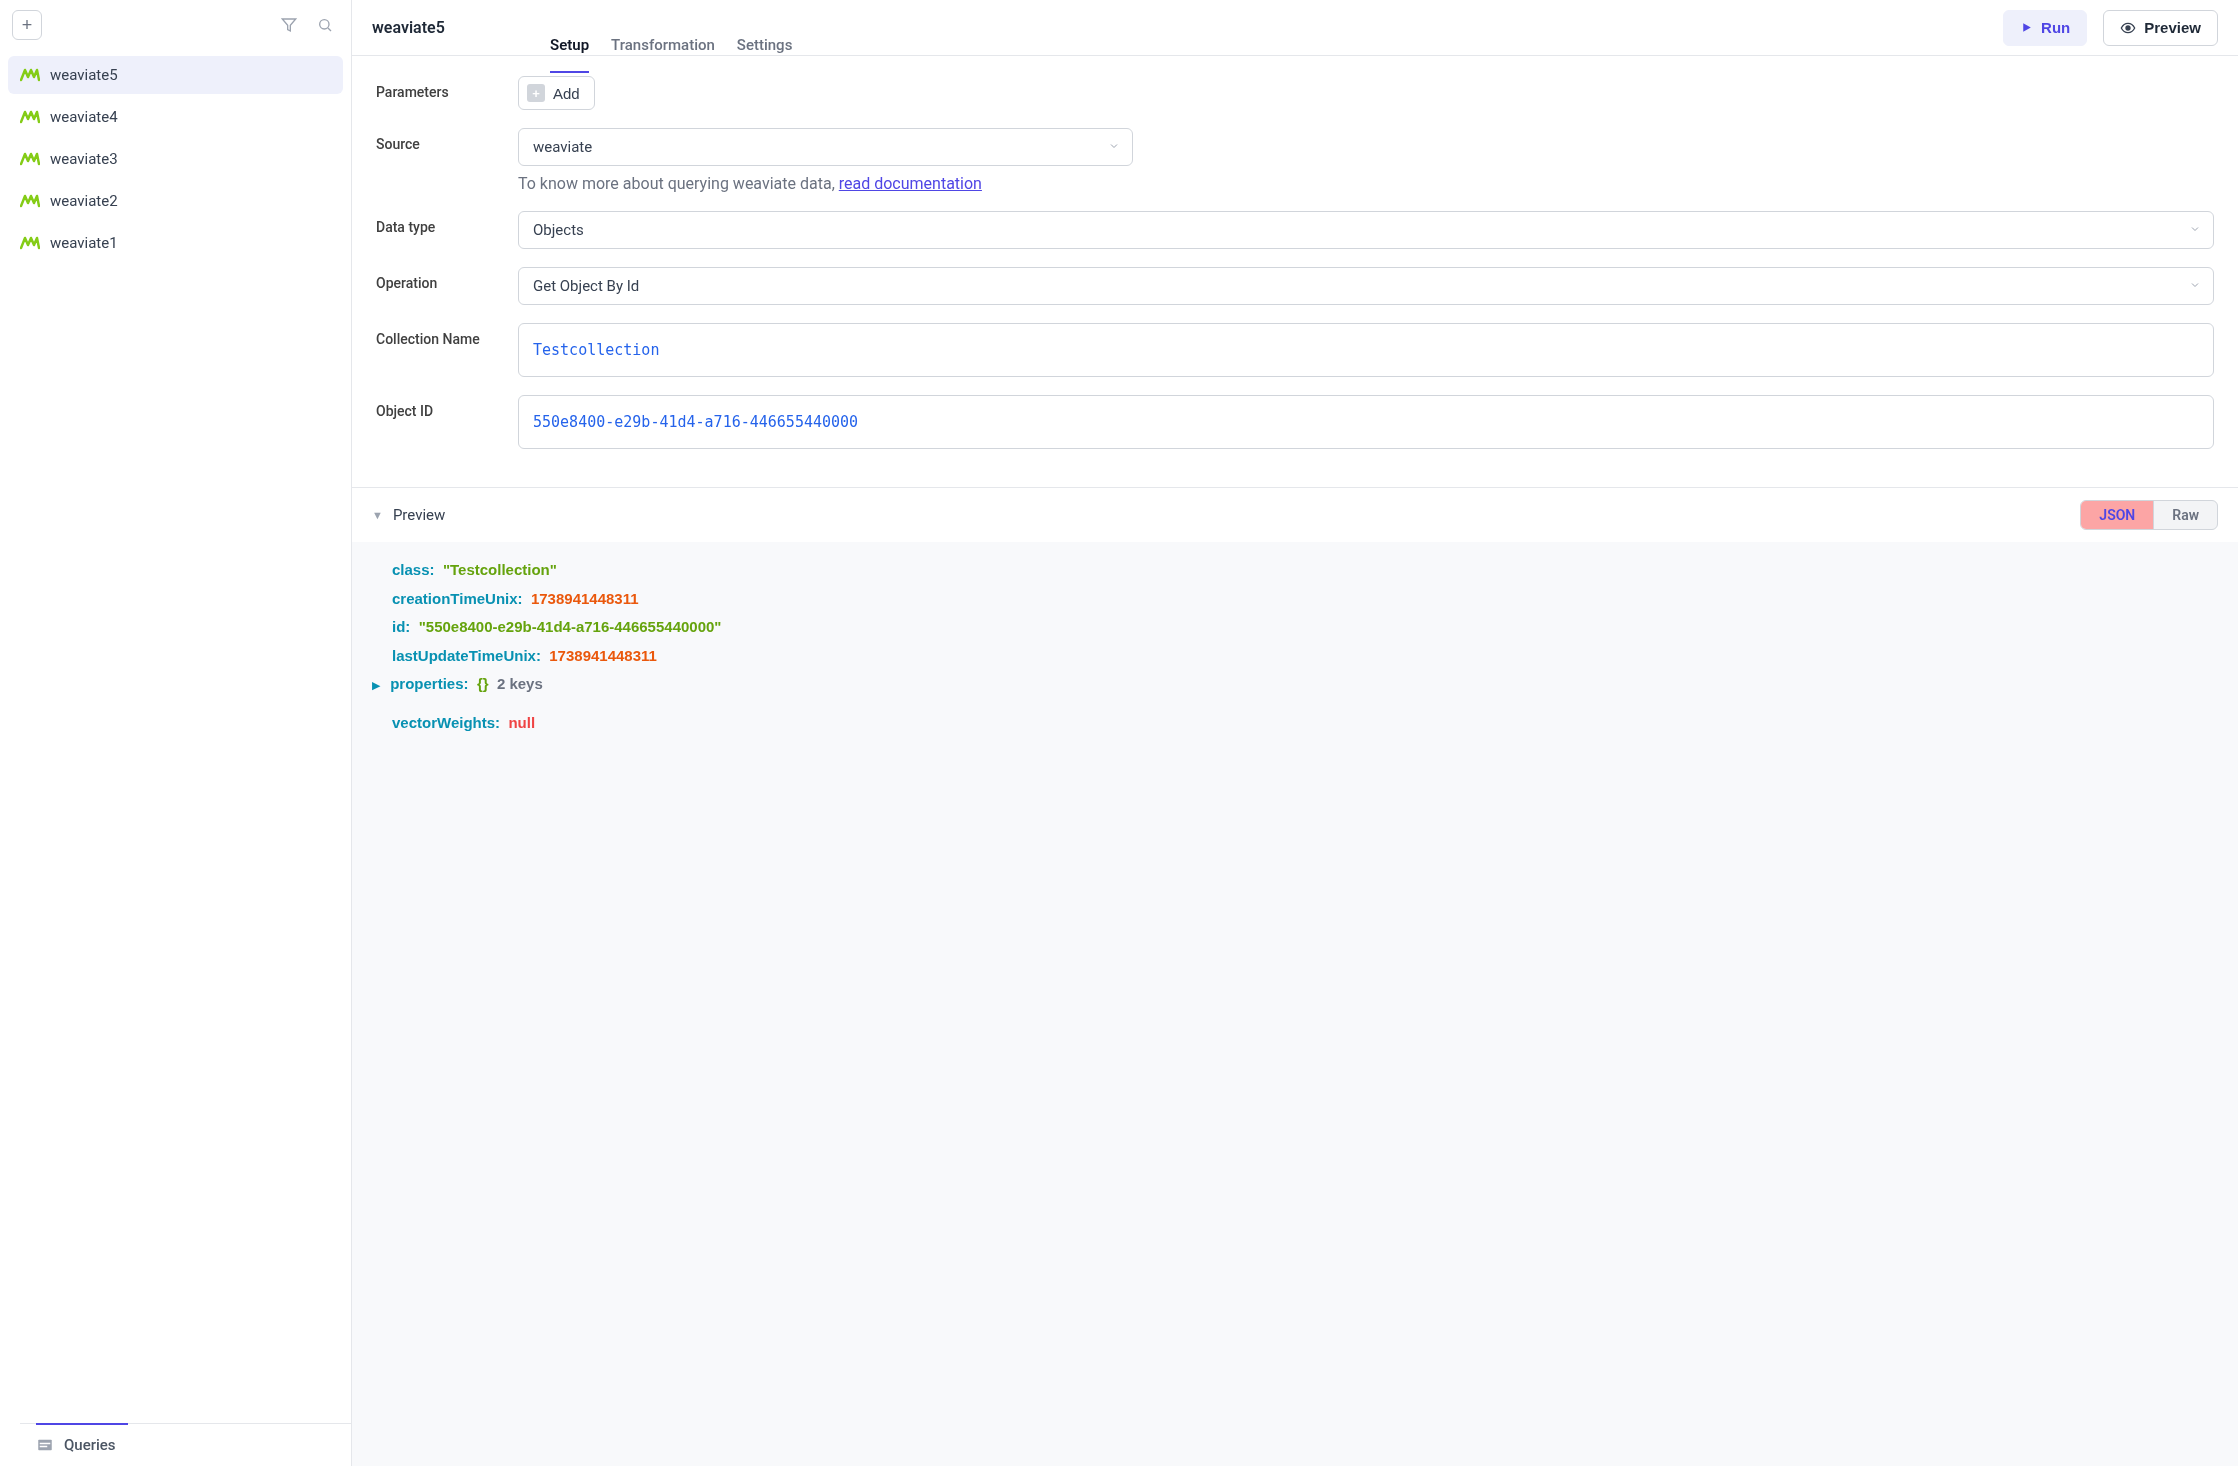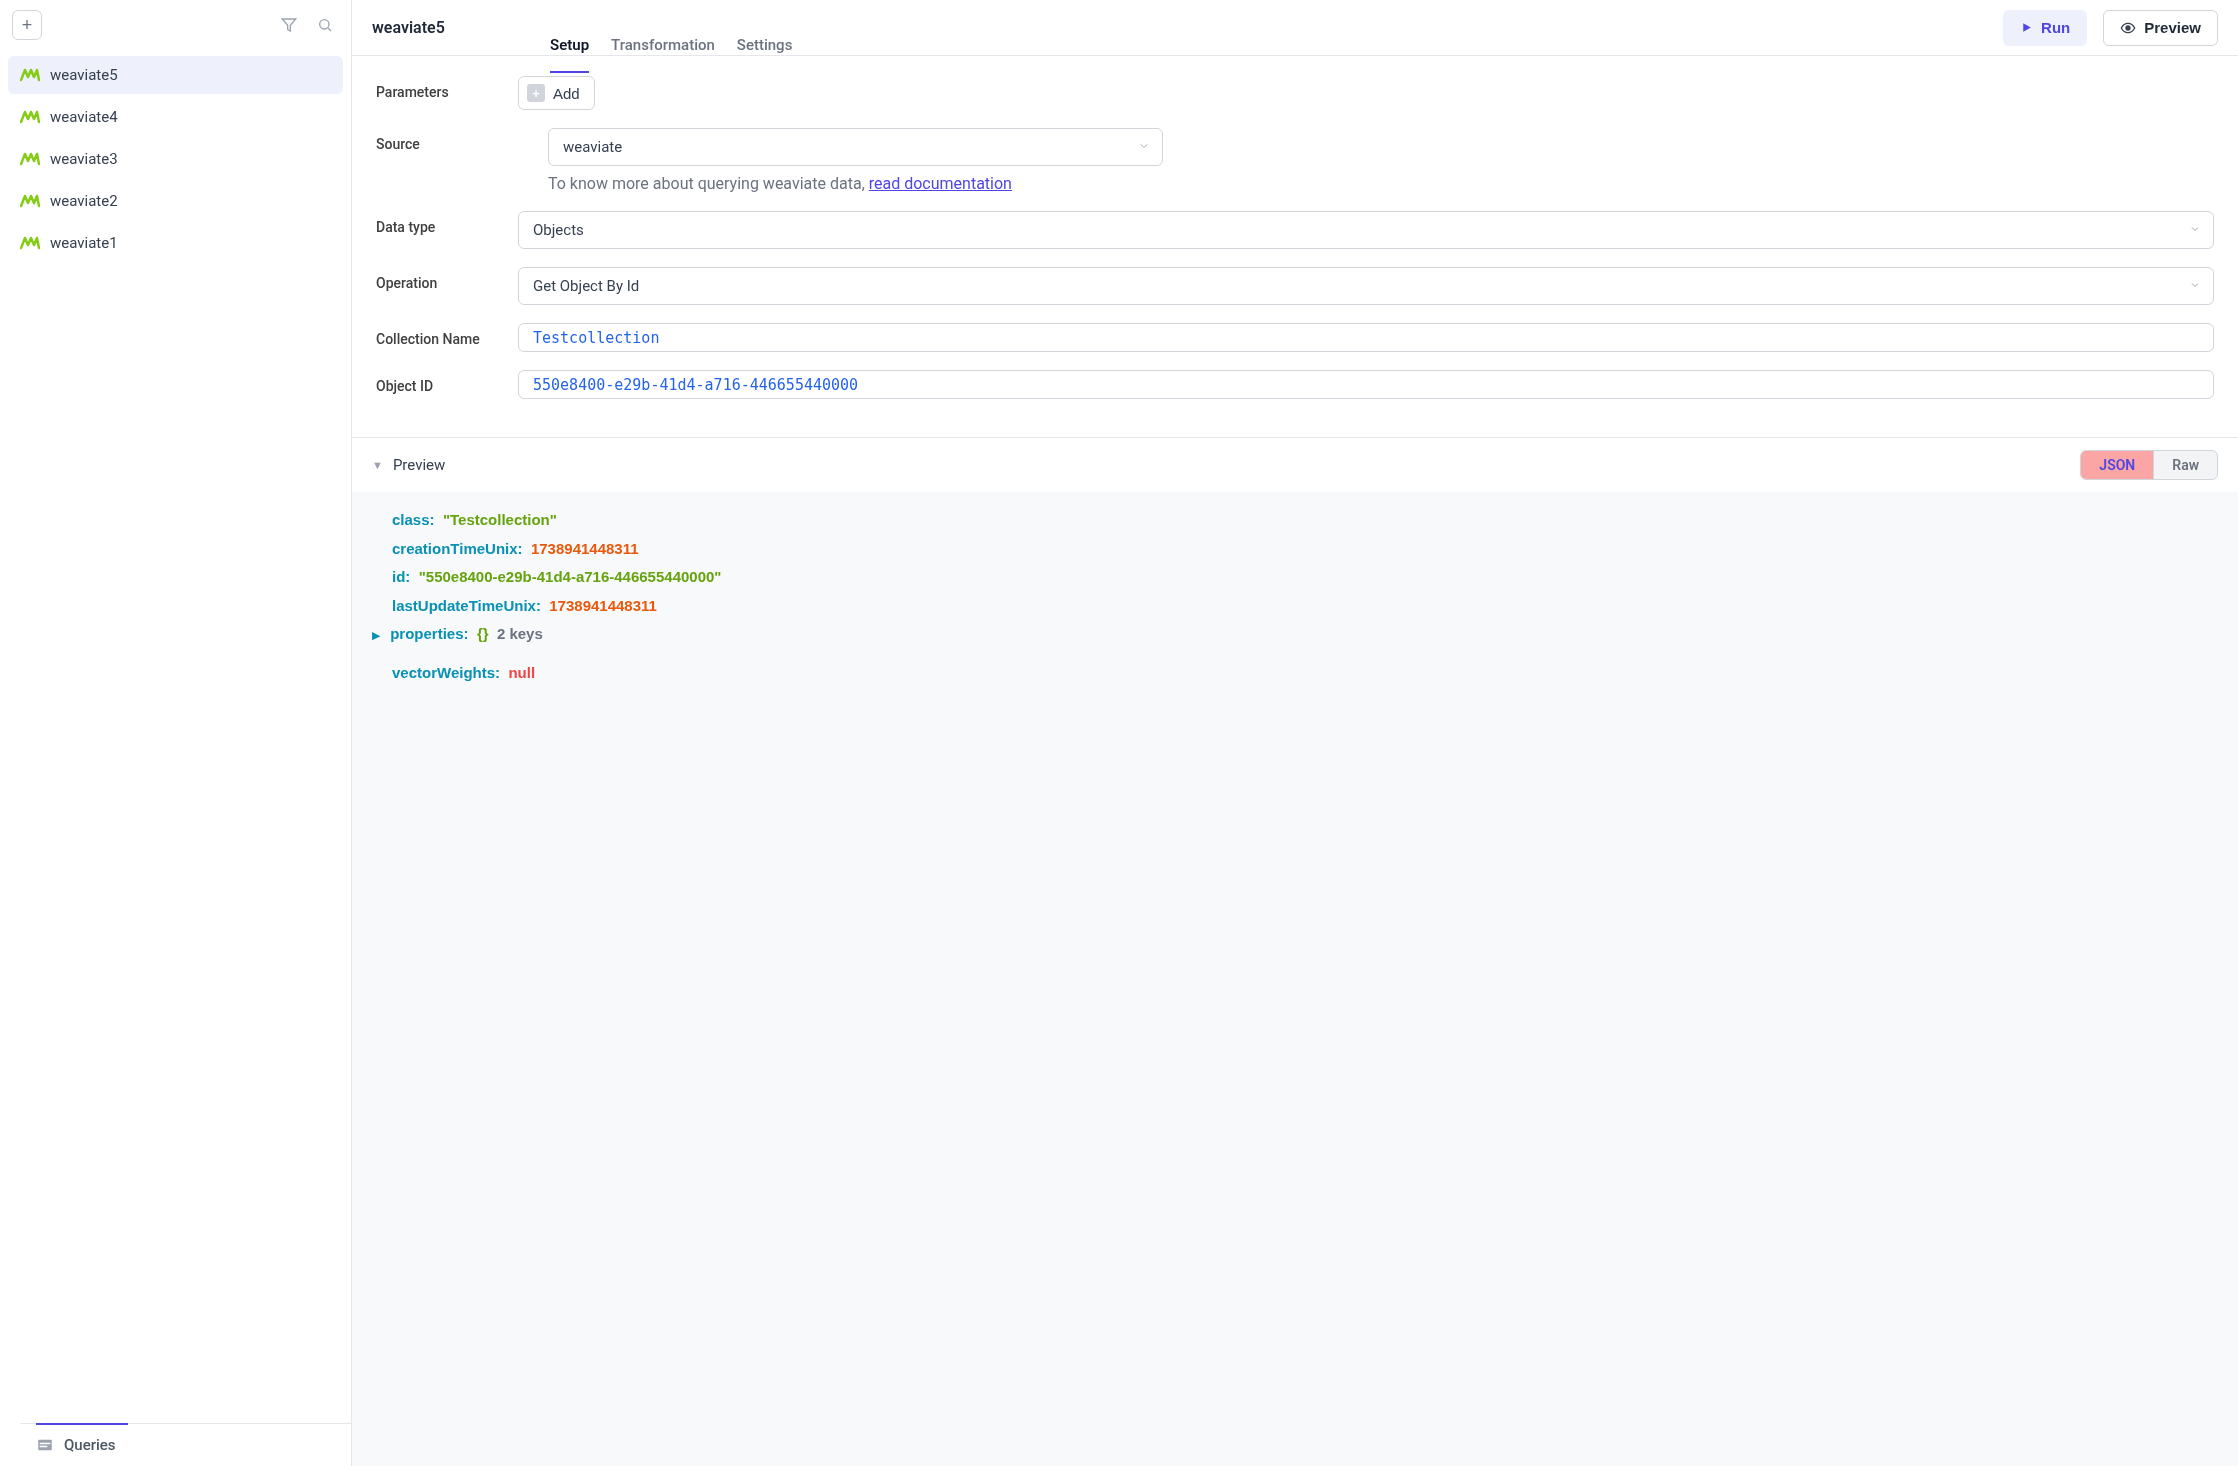--- a/index.html
+++ b/index.html
@@ -172,21 +172,21 @@
   }
   .form-label {
     width: 142px;
     flex-shrink: 0;
     color: #404040;
     font-size: 14px;
     font-weight: 500;
     padding-top: 8px;
   }
   .form-control { flex: 1; }
-  .form-control.narrow { max-width: 615px; margin-left: 30px; }
+  .form-control.narrow { max-width: 615px; }
   .select-box {
     position: relative;
     border: 1px solid #d1d5db;
     border-radius: 6px;
     background: #fff;
     height: 38px;
     display: flex;
     align-items: center;
     padding: 0 36px 0 14px;
     font-size: 15px;
@@ -196,21 +196,21 @@
   .select-box .chev {
     position: absolute;
     right: 12px;
     color: #9ca3af;
   }
   .text-input {
     width: 100%;
     border: 1px solid #d1d5db;
     border-radius: 6px;
     background: #fff;
-    height: 29px;
+    height: 54px;
     padding: 0 14px;
     font-family: "SF Mono", Menlo, Consolas, monospace;
     font-size: 15px;
     color: #2563eb;
     outline: none;
   }
   .add-param-btn {
     display: inline-flex;
     align-items: center;
     gap: 8px;

